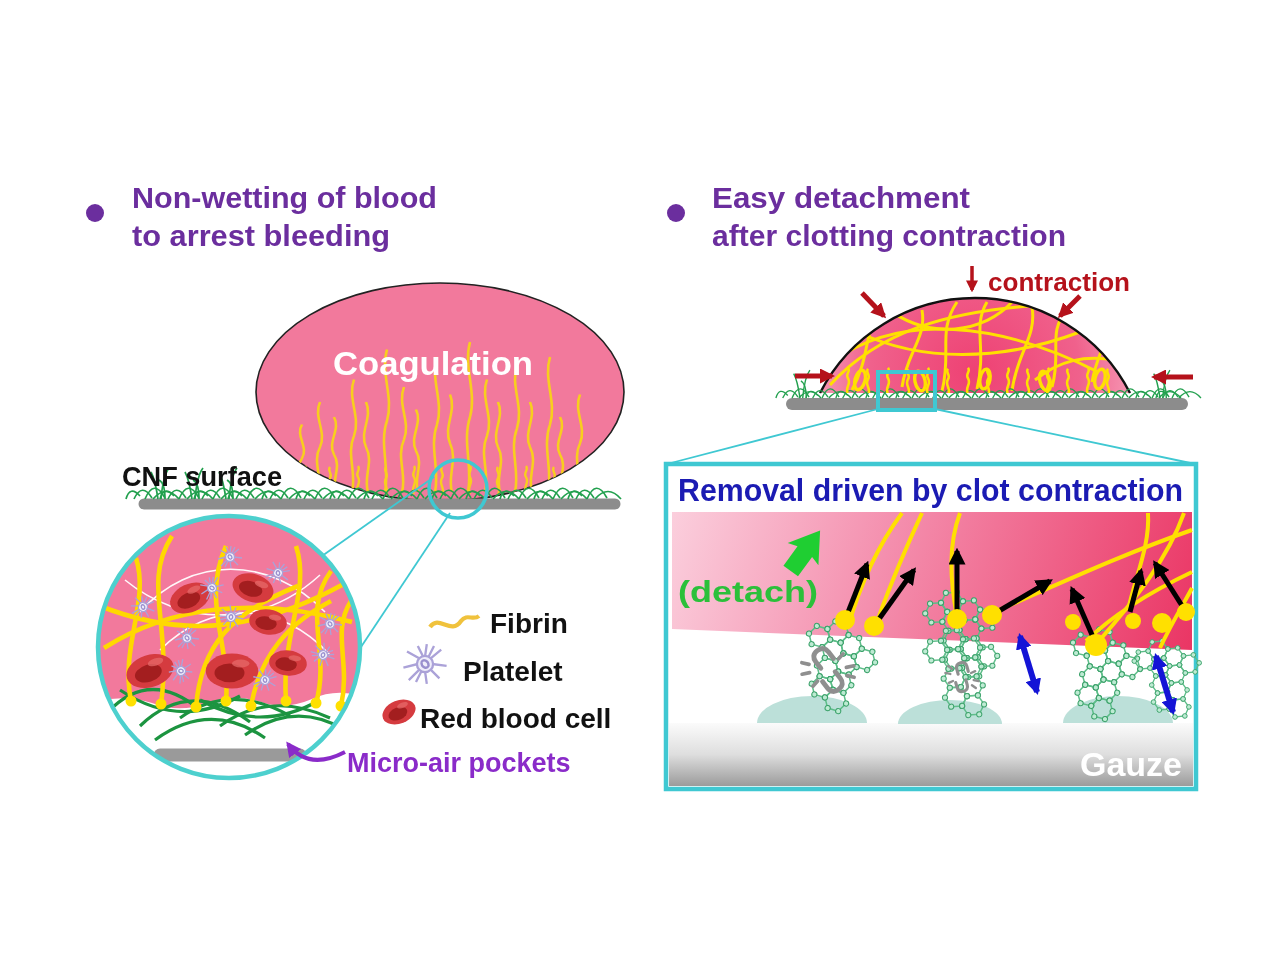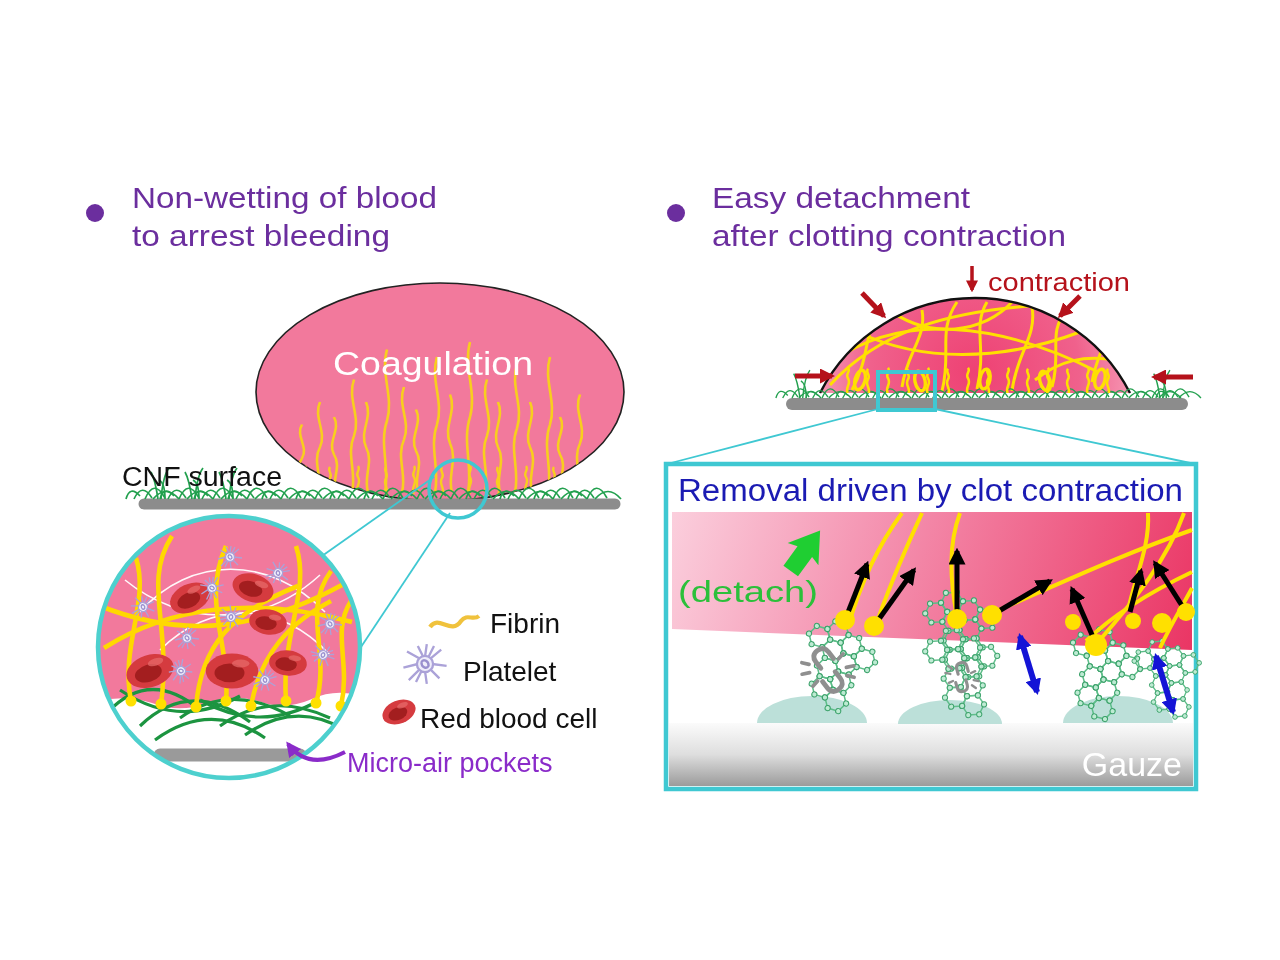--- a/index.html
+++ b/index.html
@@ -1,17 +1,17 @@
 <!DOCTYPE html>
 <html><head>
 <meta charset="utf-8">
 <style>
   html,body{margin:0;padding:0;background:#fff;}
   .stage{position:relative;width:1280px;height:960px;background:#ffffff;overflow:hidden;
-         font-family:"Liberation Sans","DejaVu Sans",sans-serif;}
+         font-family:"Liberation Sans","DejaVu Sans",sans-serif;font-weight:bold;}
   svg text{font-family:"Liberation Sans","DejaVu Sans",sans-serif;}
 </style>
 </head>
 <body>
 
 <div class="stage">
 <svg width="1280" height="960" viewBox="0 0 1280 960">
   <defs>
 
     <radialGradient id="domeGrad" gradientUnits="userSpaceOnUse" cx="975" cy="372" r="190">

